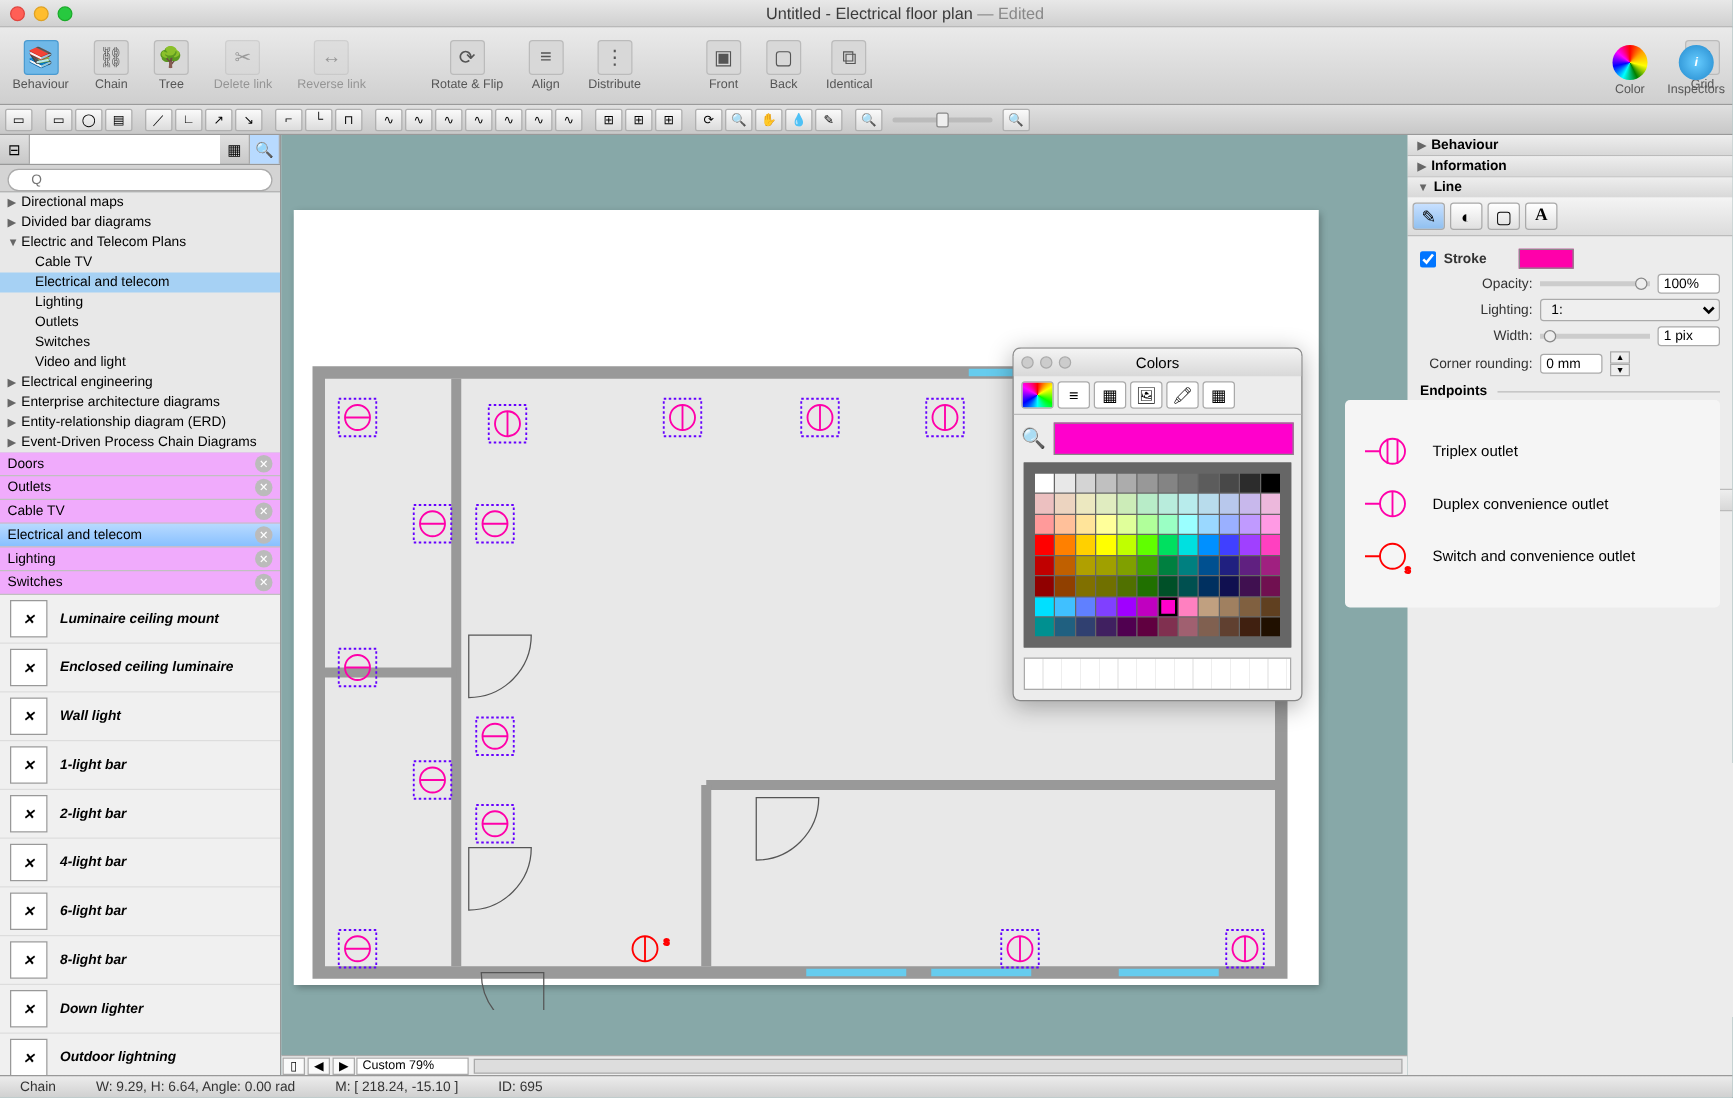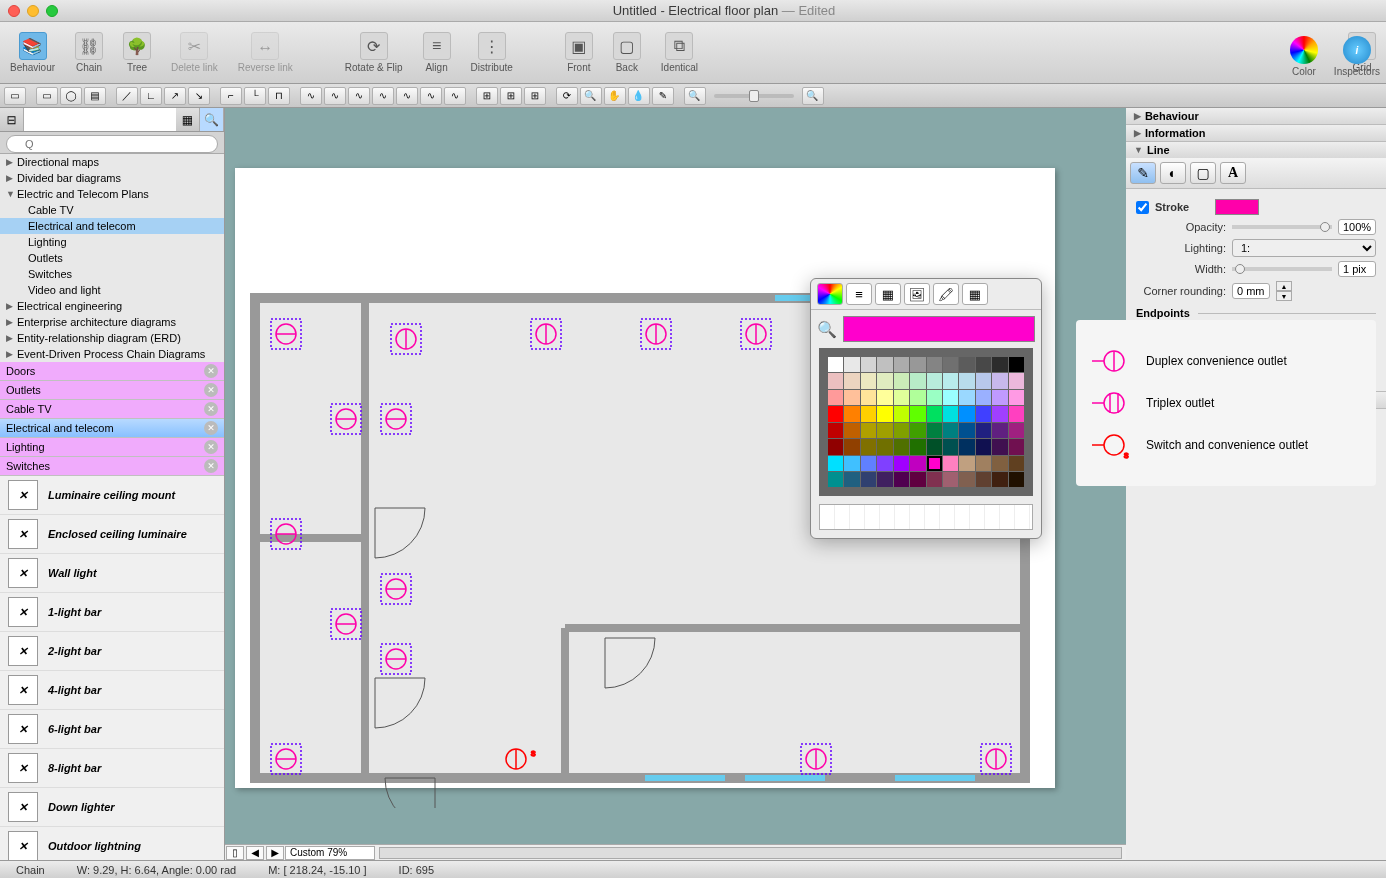--- a/index.html
+++ b/index.html
@@ -66,21 +66,21 @@
 .right-panel { width: 260px; background: #ececec; }
 .panel-section { border-bottom: 1px solid #bbb; }
 .panel-header { display: flex; align-items: center; gap: 4px; padding: 2px 8px; font-size: 11px; font-weight: bold; background: linear-gradient(#eee,#d8d8d8); cursor: pointer; }
 .panel-header .twist { font-size: 9px; color: #666; }
 .panel-body { padding: 6px 10px; font-size: 11px; }
 .tab-row { display: flex; gap: 4px; padding: 4px; background: linear-gradient(#f4f4f4,#dcdcdc); border-bottom: 1px solid #bbb; }
 .tab-row .tab { width: 26px; height: 22px; border: 1px solid #aaa; border-radius: 3px; background: linear-gradient(#fff,#e0e0e0); display:flex;align-items:center;justify-content:center;font-size:14px; cursor:pointer;}
 .tab-row .tab.active { background: linear-gradient(#c8e0ff,#90c0f0); }
 .prop-row { display: flex; align-items: center; gap: 6px; margin: 4px 0; }
 .prop-row label { width: 90px; text-align: right; font-size: 11px; color: #333; }
-.prop-row input[type=text] { border: 1px solid #aaa; border-radius: 3px; padding: 1px 4px; font-size: 11px; width: 38px; }
+.prop-row input[type=text] { border: 1px solid #aaa; border-radius: 3px; padding: 1px 4px; font-size: 11px; width: 50px; }
 .prop-row select { border: 1px solid #aaa; border-radius: 3px; padding: 1px 4px; font-size: 11px; flex:1; }
 .prop-row .slider { flex:1; height: 4px; background: #ccc; position: relative; }
 .prop-row .slider .h { position:absolute; width:10px;height:10px;background:#eee;border:1px solid #888;border-radius:50%;top:-3px;left:3px;}
 .color-swatch { width: 44px; height: 16px; background: #ff00aa; border: 1px solid #888; }
 .stepper { width: 16px; height: 20px; display:flex;flex-direction:column;}
 .stepper .s { flex:1;border:1px solid #aaa;background:#eee;font-size:7px;display:flex;align-items:center;justify-content:center;cursor:pointer;}
 
 
 .colors-panel { position: absolute; left: 810px; top: 278px; width: 232px; background: #ececec; border: 1px solid #888; border-radius: 6px; box-shadow: 0 4px 20px rgba(0,0,0,0.3); z-index: 50; }
 .colors-panel .cp-title { height: 22px; display: flex; align-items: center; justify-content: center; font-size: 12px; background: linear-gradient(#f4f4f4,#d8d8d8); border-radius: 6px 6px 0 0; position: relative; }
@@ -557,20 +557,28 @@
       <div class="panel-header">
           <span class="twist">▶</span>
           <span>Presentation Mode</span>
         </div>
     </div>
   </div>
 
 </div>
 
 <div class="colors-panel">
+  <div class="cp-title">
+    <div class="cp-traffic">
+      <span></span>
+      <span></span>
+      <span></span>
+    </div>
+    <span>Colors</span>
+  </div>
   <div class="cp-tabs">
     <div class="t" style="background:conic-gradient(red,yellow,lime,cyan,blue,magenta,red);"></div>
     <div class="t">≡</div>
     <div class="t">▦</div>
     <div class="t">🖼</div>
     <div class="t">🖍</div>
     <div class="t">▦</div>
   </div>
   <div class="cp-search">
     <span>🔍</span>
@@ -676,35 +684,35 @@
     </div>
   <div class="cp-custom"></div>
 </div>
 
 <div class="legend-panel">
   <div class="legend-row">
     <svg>
         <g stroke="#ff00aa" stroke-width="1.5" fill="none">
           <line x1="2" y1="15" x2="14" y2="15"></line>
           <circle cx="24" cy="15" r="10"></circle>
-          <line x1="24" y1="5" x2="24" y2="25"></line>
+          <line x1="20" y1="5" x2="20" y2="25"></line>
+          <line x1="28" y1="5" x2="28" y2="25"></line>
         </g>
       </svg>
-    <span>Duplex convenience outlet</span>
+    <span>Triplex outlet</span>
   </div>
   <div class="legend-row">
     <svg>
         <g stroke="#ff00aa" stroke-width="1.5" fill="none">
           <line x1="2" y1="15" x2="14" y2="15"></line>
           <circle cx="24" cy="15" r="10"></circle>
-          <line x1="20" y1="5" x2="20" y2="25"></line>
-          <line x1="28" y1="5" x2="28" y2="25"></line>
+          <line x1="24" y1="5" x2="24" y2="25"></line>
         </g>
       </svg>
-    <span>Triplex outlet</span>
+    <span>Duplex convenience outlet</span>
   </div>
   <div class="legend-row">
     <svg>
         <g stroke="#ff0000" stroke-width="1.5" fill="none">
           <line x1="2" y1="15" x2="14" y2="15"></line>
           <circle cx="24" cy="15" r="10"></circle>
           <text x="34" y="28" font-size="9" fill="#ff0000">s</text>
         </g>
       </svg>
     <span>Switch and convenience outlet</span>

